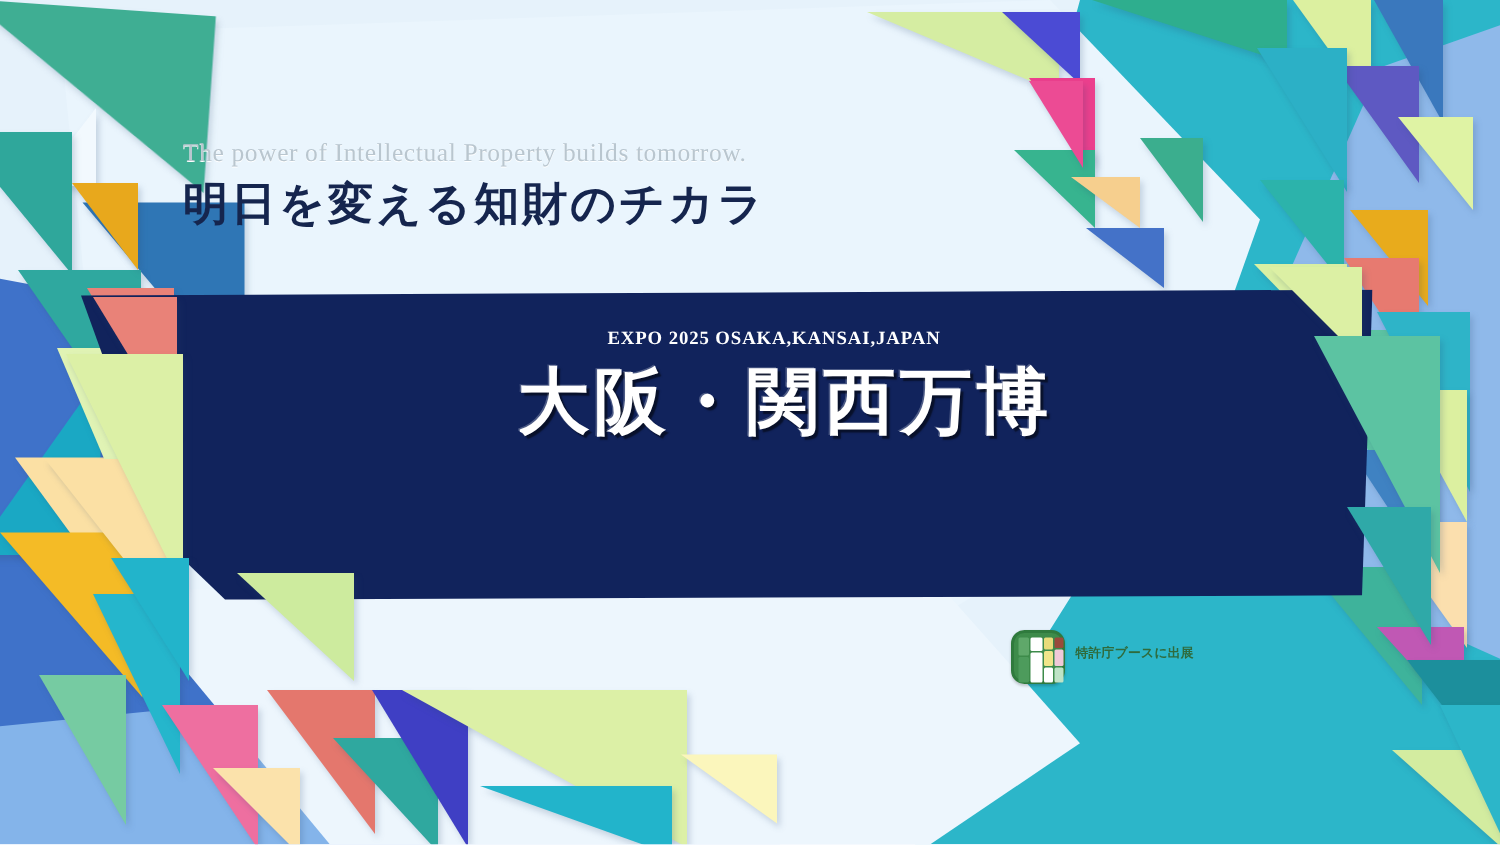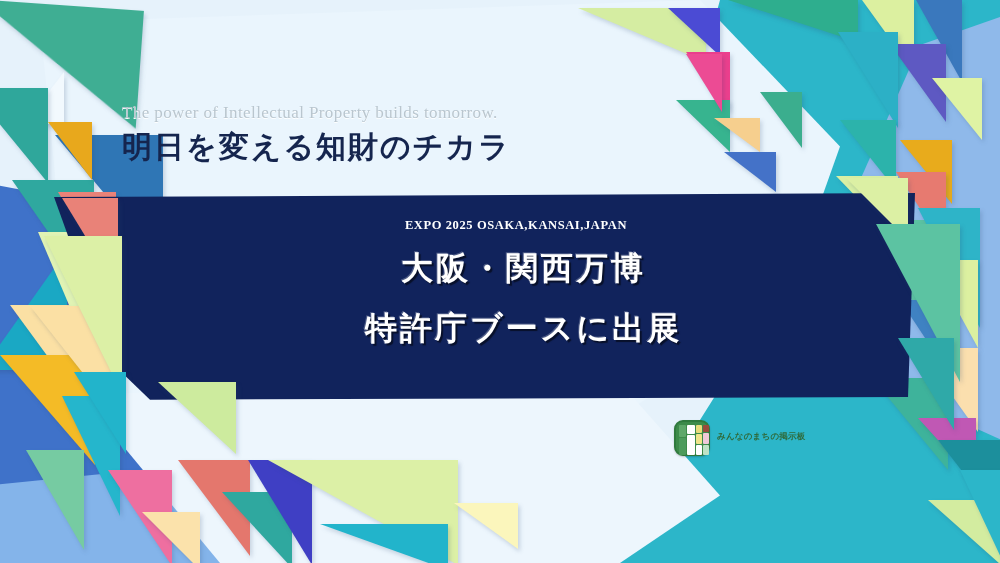--- a/index.html
+++ b/index.html
@@ -66,21 +66,21 @@
   #banner{
     position:absolute;
     left:0;top:0;width:1000px;height:563px;
     background:#11235c;
     clip-path:polygon(5.4% 35.0%, 91.5% 34.3%, 90.8% 70.5%, 15.0% 71.0%, 11.5% 65.0%);
     filter:drop-shadow(3px 4px 4px rgba(20,35,70,.35));
   }
 
   
   #tagline-wrap{
-    position:absolute; left:122px; top:103px; z-index:40;
+    position:absolute; left:122px; top:92px; z-index:40;
   }
   #tagline-en{
     font-family:"Liberation Serif",serif;
     font-size:17px; letter-spacing:.4px;
     color:#b9c6cf;
     text-shadow:0 1px 0 #ffffff;
     white-space:nowrap;
   }
   #tagline-ja{
     margin-top:4px;
@@ -97,21 +97,21 @@
     color:#ffffff; text-align:center;
   }
   #headline{
     position:absolute; left:0; top:238px; width:1000px;
     text-align:center;
   }
   .hl{
     font-family:"DejaVu Serif",serif;
     font-weight:bold;
     color:#ffffff;
-    font-size:32px;
+    font-size:48px;
     line-height:60px;
     letter-spacing:3px;
     text-shadow:
        2px 2px 1px rgba(0,0,0,.55),
       -1px -1px 0 rgba(255,255,255,.25);
     white-space:nowrap;
     margin-left:47px;
   }
 
   
@@ -223,34 +223,33 @@
   <div class="tri" style="left:74px;top:372px;border-left:0;border-right:52px solid #22b4cb;border-top:0;border-bottom:82px solid transparent;z-index:30;"></div>
 
   <div id="tagline-wrap">
     <div id="tagline-en">The power of Intellectual Property builds tomorrow.</div>
     <div id="tagline-ja">明日を変える知財のチカラ</div>
   </div>
 
   <div id="expo-line">EXPO 2025 OSAKA,KANSAI,JAPAN</div>
   <div id="headline">
     <div class="hl">大阪・関西万博</div>
-    <div class="hl">特許庁ブースに出展</div>
   </div>
 
   <div id="logo">
     <div id="logo-icon" style="background: rgb(61, 139, 74);">
         <span class="tile" style="left: 3px; top: 3px; width: 7px; height: 12px; background: rgb(95, 168, 106);"></span>
         <span class="tile" style="left: 11px; top: 3px; width: 8px; height: 9px; background: rgb(255, 255, 255);"></span>
         <span class="tile" style="left: 20px; top: 3px; width: 6px; height: 8px; background: rgb(232, 220, 122);"></span>
         <span class="tile" style="left: 27px; top: 3px; width: 6px; height: 7px; background: rgb(154, 74, 60);"></span>
         <span class="tile" style="left: 3px; top: 16px; width: 7px; height: 17px; background: rgb(77, 155, 92);"></span>
         <span class="tile" style="left: 11px; top: 13px; width: 8px; height: 20px; background: rgb(255, 255, 255);"></span>
         <span class="tile" style="left: 20px; top: 12px; width: 6px; height: 10px; background: rgb(240, 229, 138);"></span>
         <span class="tile" style="left: 27px; top: 11px; width: 6px; height: 11px; background: rgb(240, 201, 216);"></span>
         <span class="tile" style="left: 20px; top: 23px; width: 6px; height: 10px; background: rgb(255, 255, 255);"></span>
         <span class="tile" style="left: 27px; top: 23px; width: 6px; height: 10px; background: rgb(191, 227, 198);"></span>
       </div>
     <div id="logo-text">
-      <div id="logo-sub">みんなのまちの掲示板</div>
+      <div id="logo-sub">特許庁ブースに出展</div>
     </div>
   </div>
 
 </div>
 
 </body></html>

